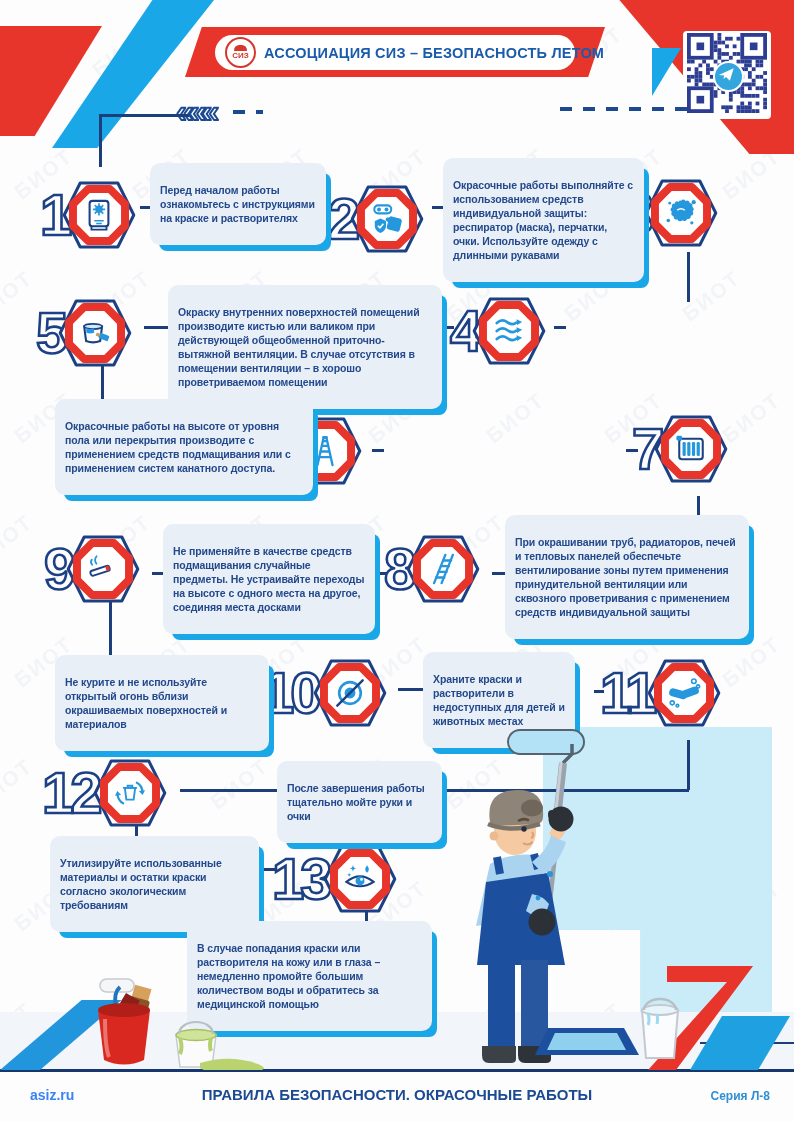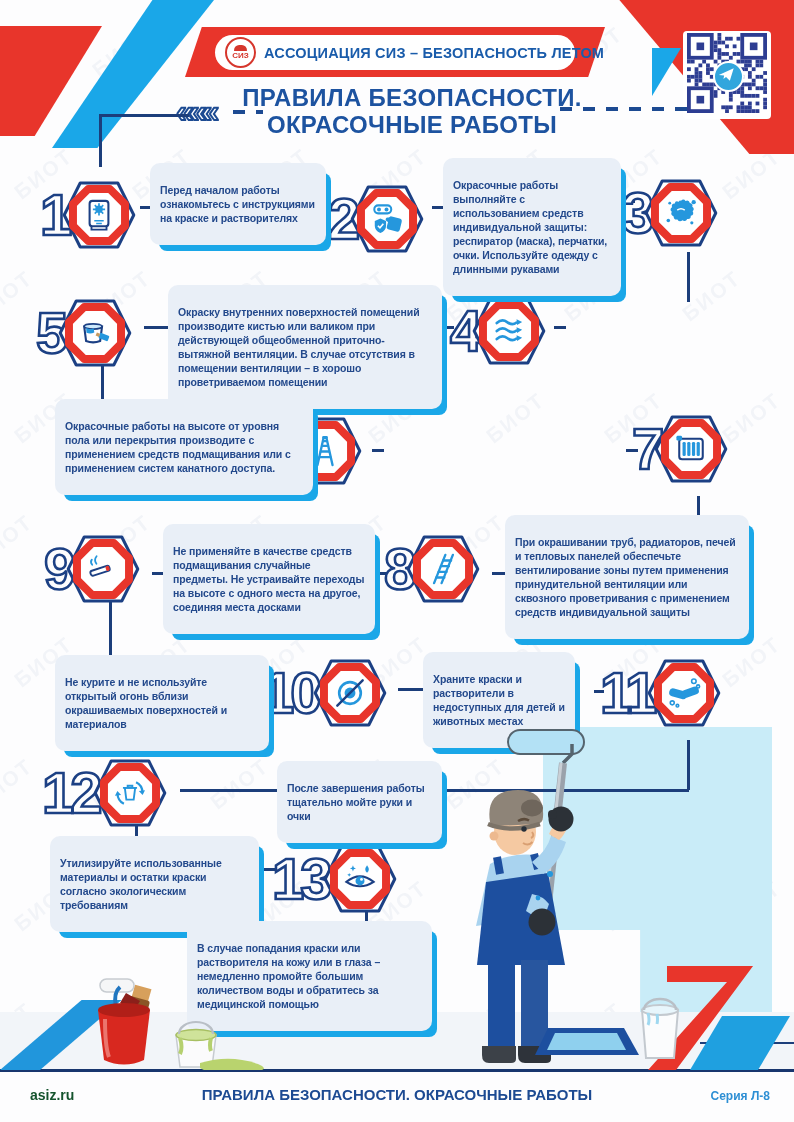--- a/index.html
+++ b/index.html
@@ -57,21 +57,21 @@
       clip-path:polygon(22.5% 5.4%,94.2% 5.4%,30% 98.2%,6.7% 98.2%,72.5% 19.6%,22.5% 19.6%);}
   .para-br{left:690px;top:1016px;width:100px;height:54px;background:#1fa0e0;z-index:1;
       clip-path:polygon(32% 0,100% 0,68% 100%,0 100%);}
   .thinline-br{left:700px;top:1042px;width:94px;height:1.6px;background:#1c3e7b;z-index:0;}
   .stripe-bl{left:0;top:1000px;width:160px;height:70px;background:#2196dc;z-index:1;
       clip-path:polygon(51% 0,76% 0,25% 100%,0 100%);}
   .painter{left:420px;top:722px;width:270px;height:350px;z-index:3;}
   .buckets{left:80px;top:975px;width:200px;height:95px;z-index:2;}
   
   .footline{left:0;top:1069px;width:794px;height:2.5px;background:#18366e;}
-  .site{left:30px;top:1087px;font-size:14px;font-weight:700;color:#14532d;}
+  .site{left:30px;top:1087px;font-size:14px;font-weight:700;color:#3b82f6;}
   .foot-title{left:0;top:1086px;width:794px;text-align:center;font-size:15px;font-weight:700;color:#1c4a92;}
   .series{right:24px;top:1089px;font-size:12px;font-weight:700;color:#2e8fd4;}
 </style>
 </head>
 <body>
 
 <div class="page">
 
   <div id="wm-layer">
       <span class="wm" style="left: -30px; top: 40px;">БИОТ</span>
@@ -301,24 +301,20 @@
           <rect x="10" y="66" width="8" height="8" fill="#2d3d92"></rect>
         </svg></span>
     <span class="tg">
       <svg viewBox="0 0 24 24" width="23" height="23">
           <path d="M4 12.5 L19.5 5.5 L15.5 18.5 L11.5 14.5 L8.8 16.8 L9.5 13 Z" fill="#fff"></path>
         </svg>
     </span>
   </div>
 
   <div class="abs chevrons">«««</div>
-  <div class="abs title">
-    <div>ПРАВИЛА БЕЗОПАСНОСТИ.</div>
-    <div>ОКРАСОЧНЫЕ РАБОТЫ</div>
-  </div>
   <div class="abs dash" style="left:233px;top:110px;width:30px;"></div>
   <div class="abs dash" style="left:560px;top:107px;width:128px;"></div>
 
   <div id="lines">
       <div class="ln" style="left: 99px; top: 114px; width: 90px; height: 2.5px;"></div>
       <div class="ln" style="left: 99px; top: 114px; width: 2.5px; height: 53px;"></div>
       <div class="ln" style="left: 140px; top: 206px; width: 14px; height: 2.5px;"></div>
       <div class="ln" style="left: 326px; top: 206px; width: 14px; height: 2.5px;"></div>
       <div class="ln" style="left: 432px; top: 206px; width: 14px; height: 2.5px;"></div>
       <div class="ln" style="left: 621px; top: 200px; width: 14px; height: 2.5px;"></div>
@@ -535,21 +531,21 @@
             <circle cx="20" cy="22" r="4.8" fill="#2597dd"></circle>
             <circle cx="21.6" cy="20.4" r="1.5" fill="#fff"></circle>
             <path d="M27.5 5.5 q3.8 5.2 0 7.8 q-3.8 -2.6 0 -7.8 z" fill="#2597dd"></path>
             <path d="M12.5 5.5 l.9 2.3 2.3 .9 -2.3 .9 -.9 2.3 -.9 -2.3 -2.3 -.9 2.3 -.9 z" fill="#2597dd"></path>
             <path d="M8.5 13.5 l.6 1.5 1.5 .6 -1.5 .6 -.6 1.5 -.6 -1.5 -1.5 -.6 1.5 -.6 z" fill="#2597dd"></path>
           </g>
         </svg></span>
     </div>
 
   <div class="rulebox" style="left:150px;top:163px;width:176px">Перед началом работы ознакомьтесь с инструкциями на краске и растворителях</div>
-  <div class="rulebox" style="left:443px;top:158px;width:178px">Окрасочные работы выполняйте с использованием средств индивидуальной защиты: респиратор (маска), перчатки, очки. Используйте одежду с длинными рукавами</div>
+  <div class="rulebox" style="left:443px;top:158px;width:201px">Окрасочные работы выполняйте с использованием средств индивидуальной защиты: респиратор (маска), перчатки, очки. Используйте одежду с длинными рукавами</div>
   <div class="rulebox" style="left:168px;top:285px;width:274px">Окраску внутренних поверхностей помещений производите кистью или валиком при действующей общеобменной приточно-вытяжной вентиляции. В случае отсутствия в помещении вентиляции – в хорошо проветриваемом помещении</div>
   <div class="rulebox" style="left:55px;top:399px;width:258px">Окрасочные работы на высоте от уровня пола или перекрытия производите с применением средств подмащивания или с применением систем канатного доступа.</div>
   <div class="rulebox" style="left:505px;top:515px;width:244px">При окрашивании труб, радиаторов, печей и тепловых панелей обеспечьте вентилирование зоны путем применения принудительной вентиляции или сквозного проветривания с применением средств индивидуальной защиты</div>
   <div class="rulebox" style="left:163px;top:524px;width:212px">Не применяйте в качестве средств подмащивания случайные предметы. Не устраивайте переходы на высоте с одного места на другое, соединяя места досками</div>
   <div class="rulebox" style="left:55px;top:655px;width:214px">Не курите и не используйте открытый огонь вблизи окрашиваемых поверхностей и материалов</div>
   <div class="rulebox" style="left:423px;top:652px;width:152px">Храните краски и растворители в недоступных для детей и животных местах</div>
   <div class="rulebox" style="left:277px;top:761px;width:165px">После завершения работы тщательно мойте руки и очки</div>
   <div class="rulebox" style="left:50px;top:836px;width:209px">Утилизируйте использованные материалы и остатки краски согласно экологическим требованиям</div>
   <div class="rulebox" style="left:187px;top:921px;width:245px">В случае попадания краски или растворителя на кожу или в глаза – немедленно промойте большим количеством воды и обратитесь за медицинской помощью</div>
 

